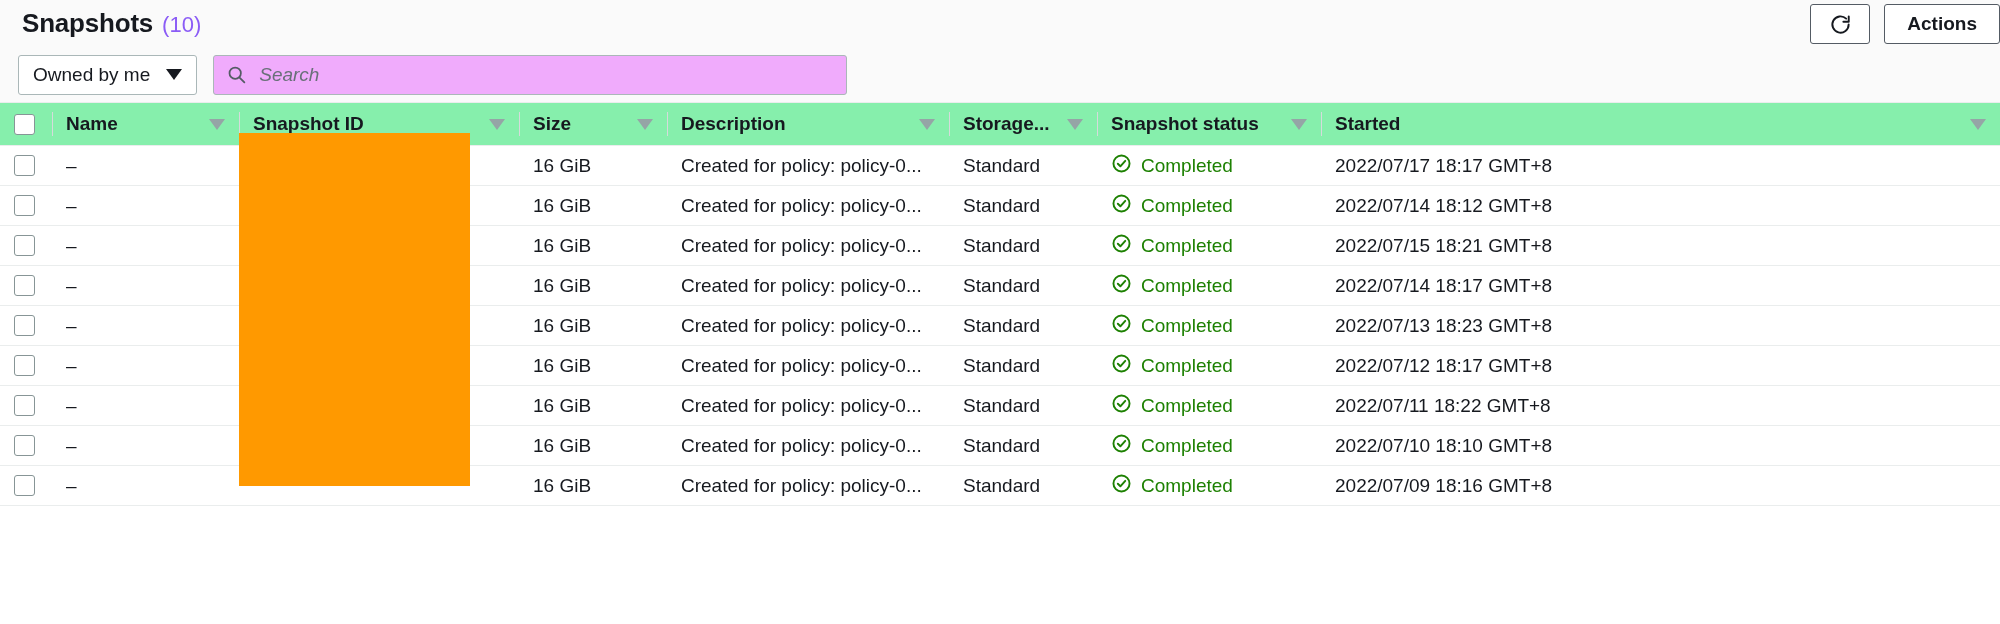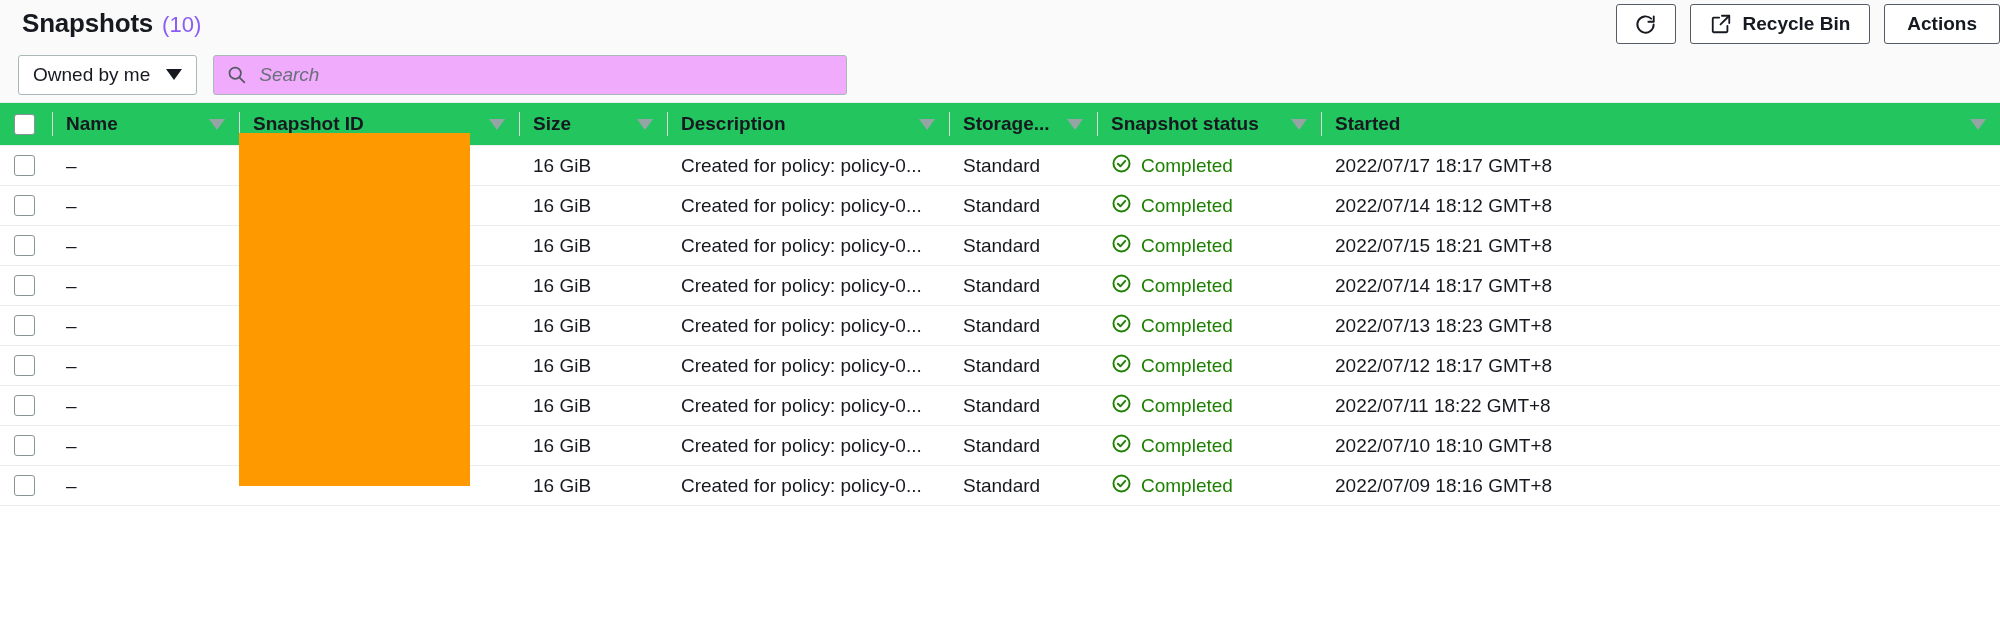--- a/index.html
+++ b/index.html
@@ -156,21 +156,21 @@
   
   .table {
     width: 100%;
     border-collapse: collapse;
     table-layout: fixed;
     background: #ffffff;
   }
 
   .table thead th {
     height: 43px;
-    background: #22c55e;
+    background: #86efac;
     border-top: 1px solid #eaeded;
     border-bottom: 1px solid #eaeded;
     font-size: 19px;
     font-weight: bold;
     color: #16191f;
     text-align: left;
     padding: 0 14px;
     vertical-align: middle;
     position: relative;
     white-space: nowrap;
@@ -286,30 +286,20 @@
 
       <button class="btn btn-icon-only">
         <span>
           <svg class="icon-svg" width="23" height="23" viewBox="0 0 24 24" fill="none" stroke="#16191f" stroke-width="2" stroke-linecap="round" stroke-linejoin="round">
             <path d="M20.5 12a8.5 8.5 0 1 1-2.6-6.1"></path>
             <polyline points="20.6,3.6 20.6,9.2 15,9.2"></polyline>
           </svg>
         </span>
       </button>
 
-      <button class="btn">
-        <span>
-          <svg class="icon-svg" width="22" height="22" viewBox="0 0 24 24" fill="none" stroke="#16191f" stroke-width="2" stroke-linecap="round" stroke-linejoin="round">
-            <path d="M13 3h8v8"></path>
-            <path d="M21 3l-9.5 9.5"></path>
-            <path d="M19 14v6a1 1 0 0 1-1 1H4a1 1 0 0 1-1-1V6a1 1 0 0 1 1-1h6"></path>
-          </svg>
-        </span>
-        <span>Recycle Bin</span>
-      </button>
 
       <button class="btn btn-actions">
         <span>Actions</span>
       </button>
 
     </div>
   </div>
 
   <div class="filter-bar">
 

